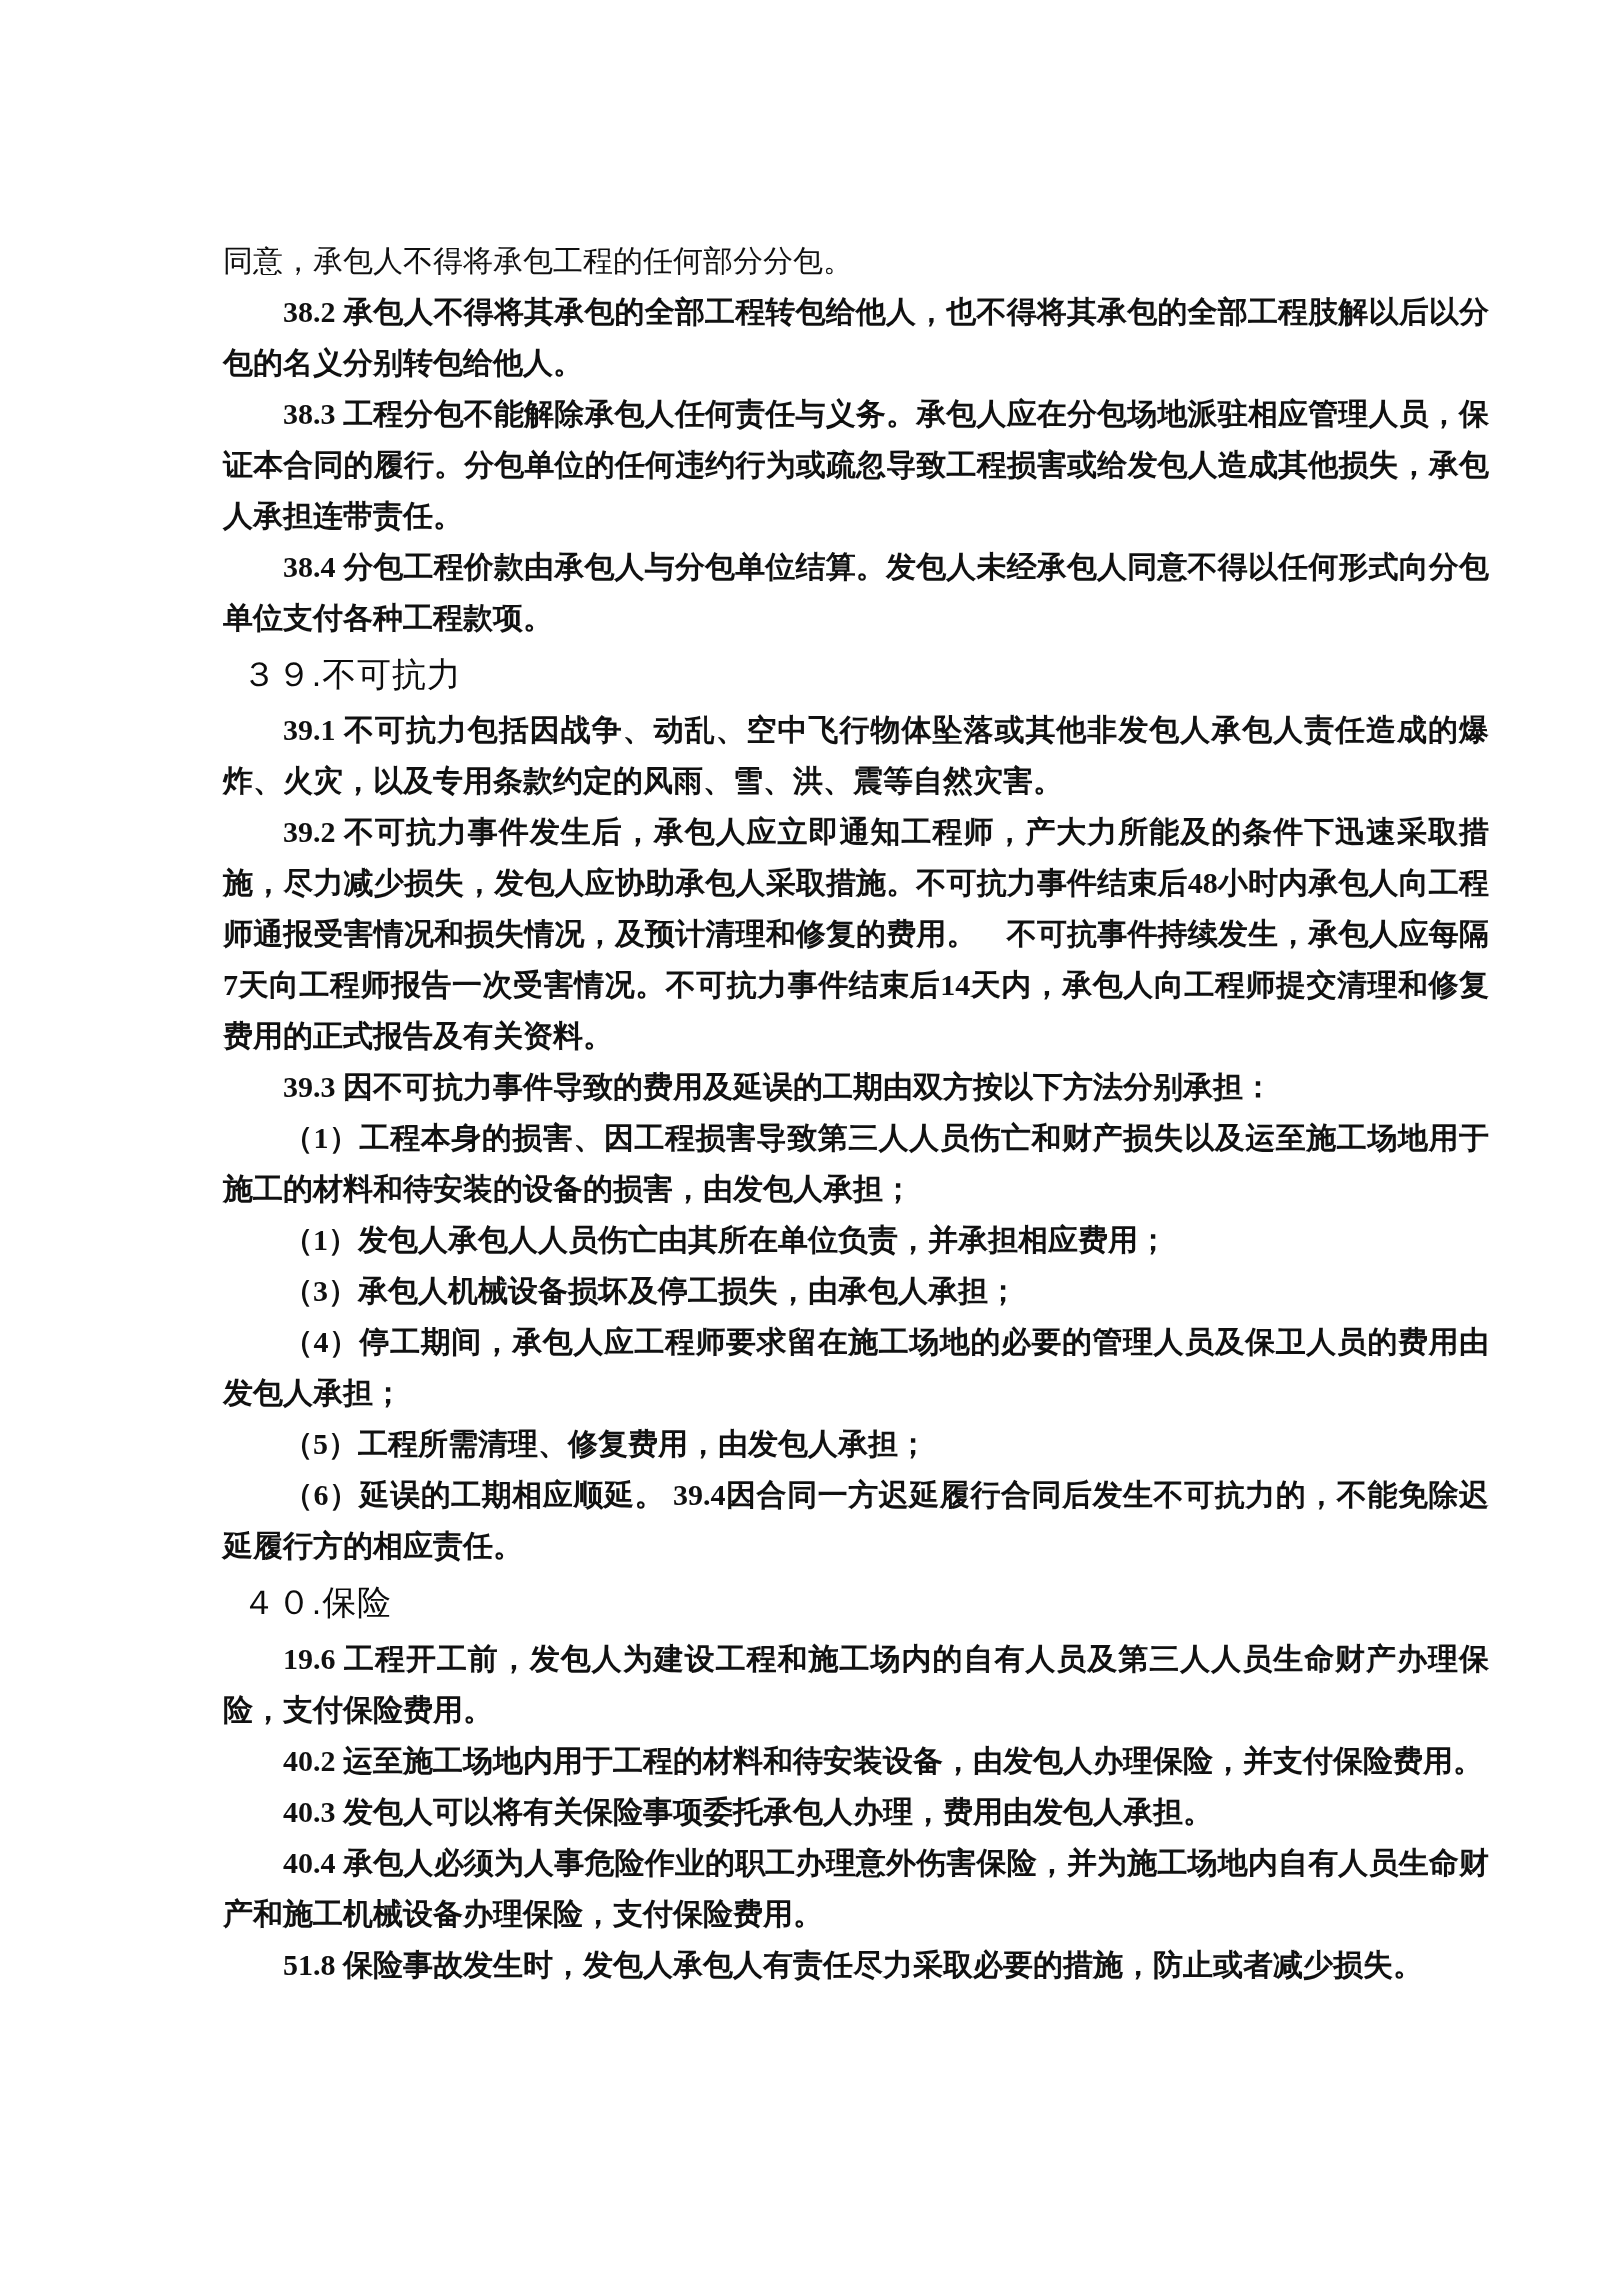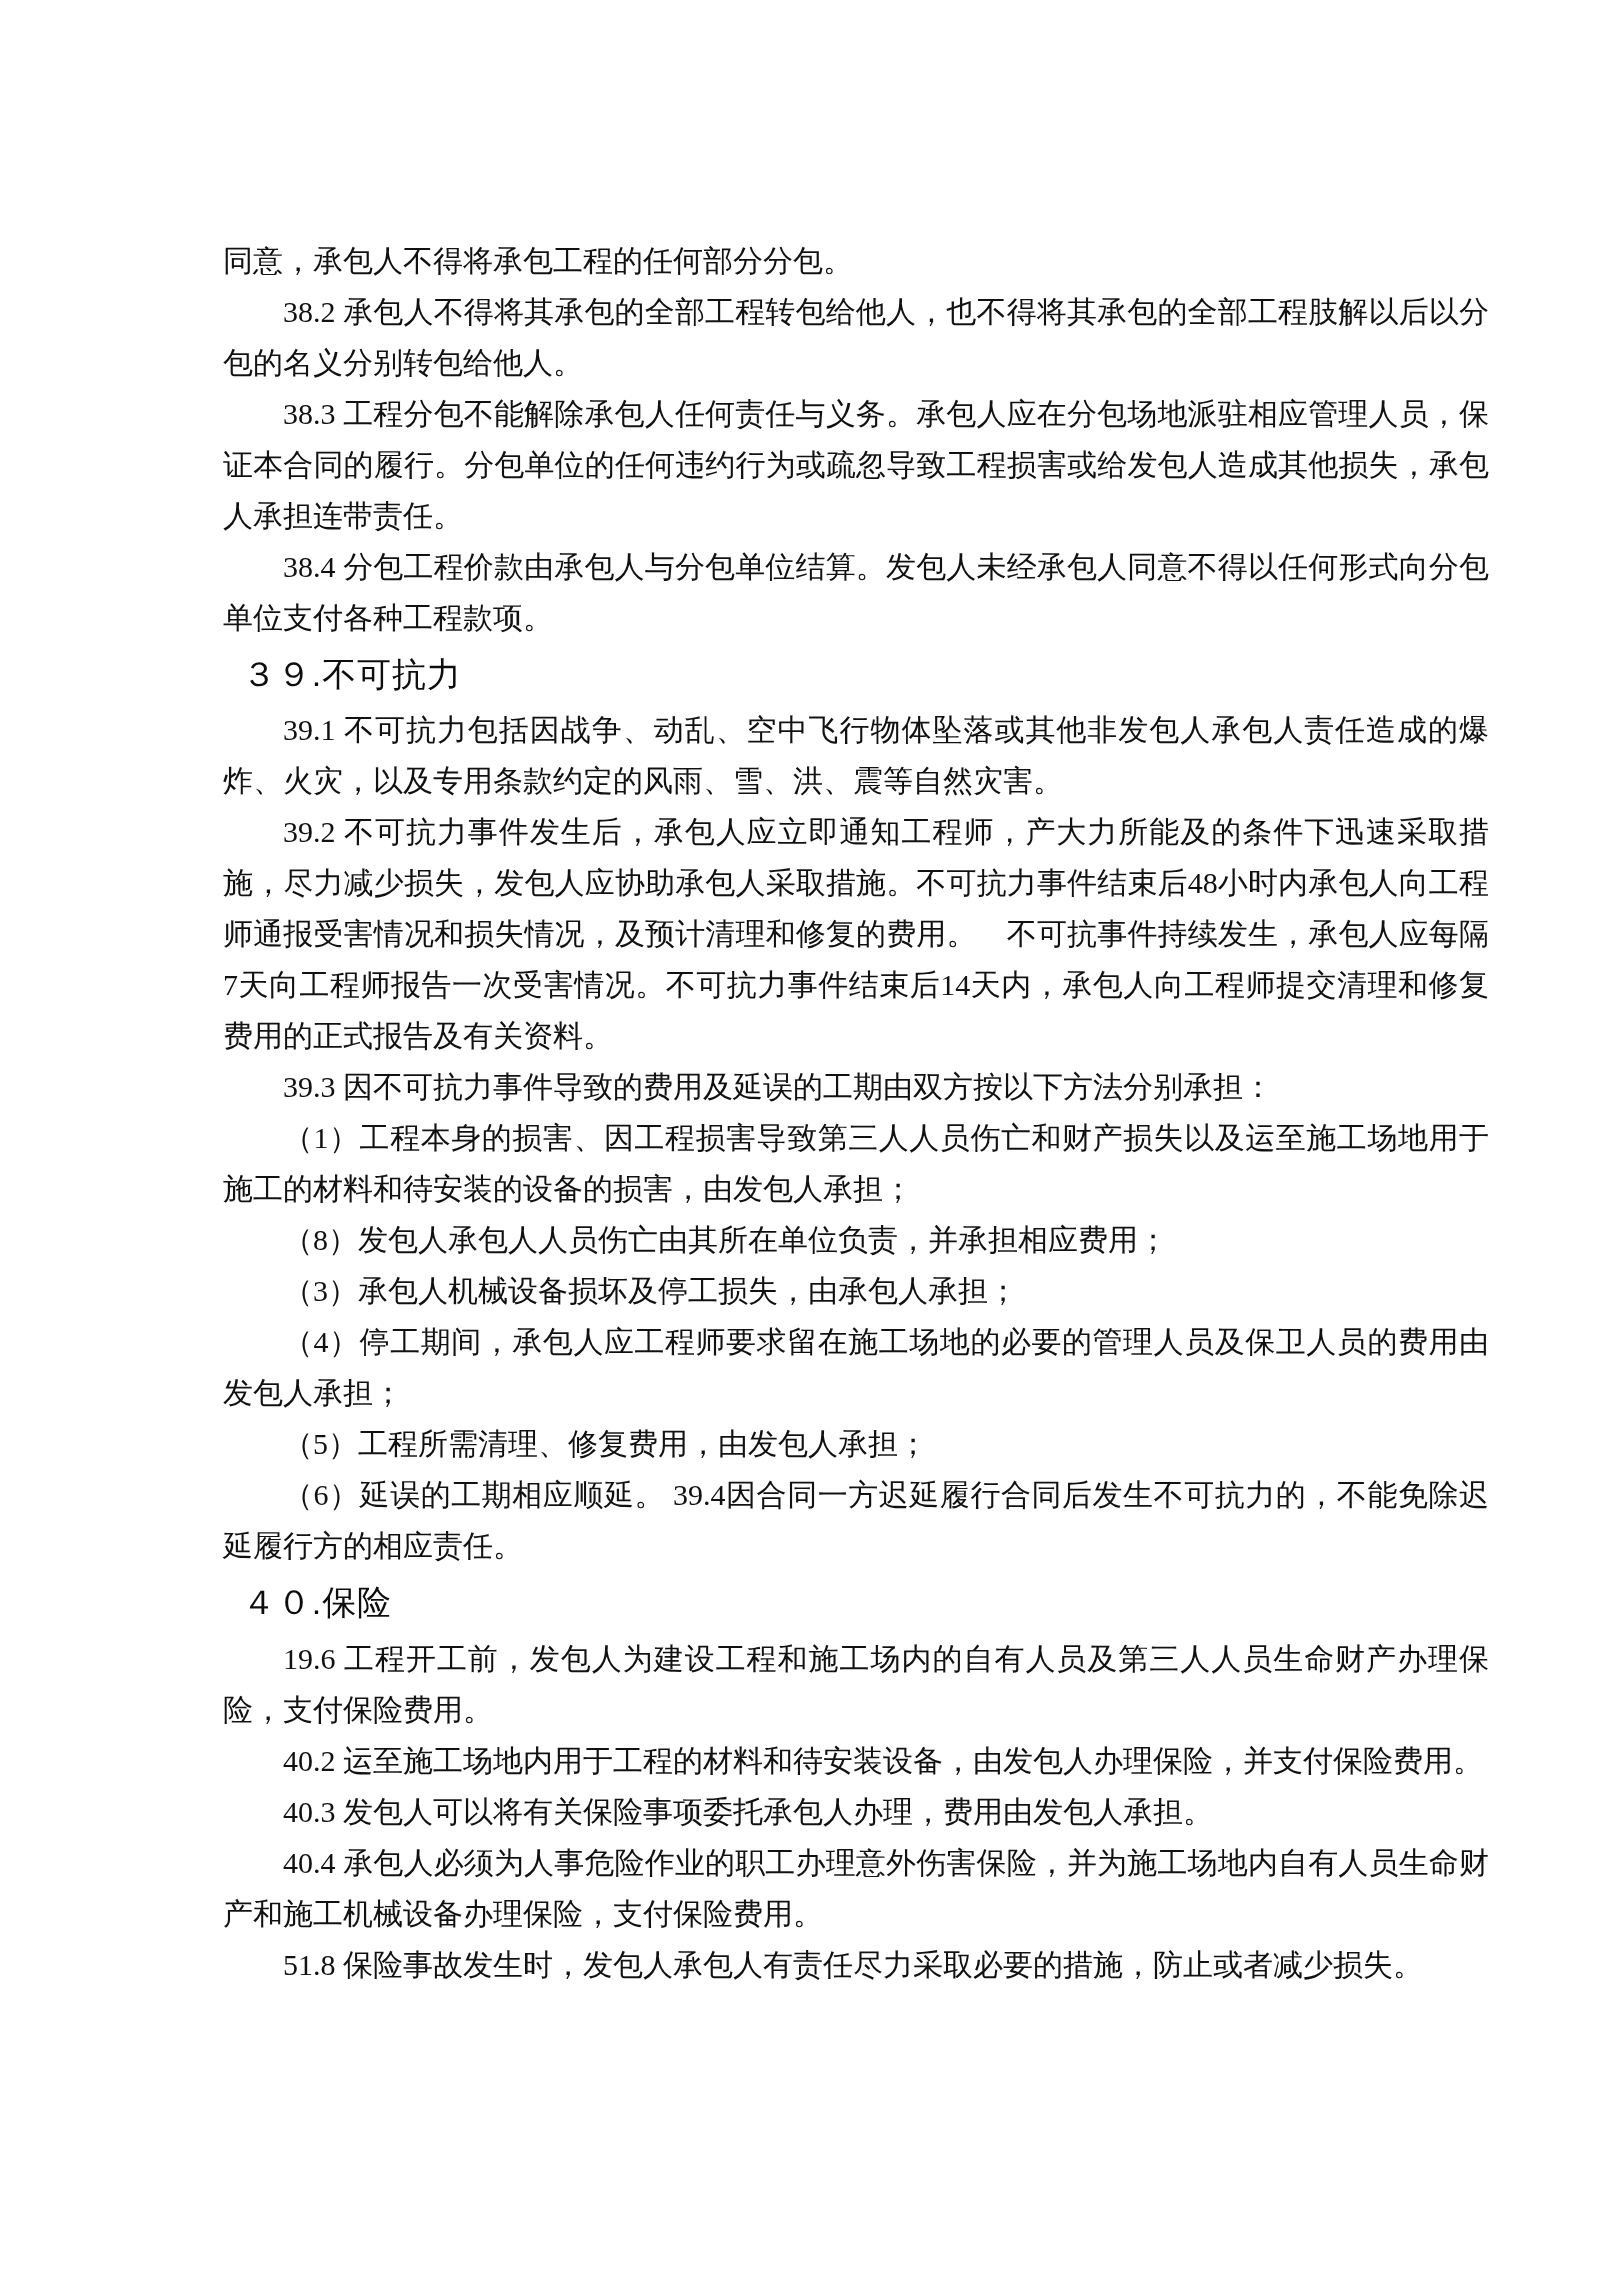--- a/index.html
+++ b/index.html
@@ -27,20 +27,21 @@
     margin: 0;
     font-size: 30px;
     line-height: 51px;
     text-align: justify;
     text-align-last: left;
     word-break: break-all;
     color: #111111;
   }
   .para.indent {
     text-indent: 60px;
+    font-weight: bold;
   }
   .heading {
     margin: 2.7px 0 2.7px 0;
     padding-left: 19px;
     font-family: "Liberation Sans", "DejaVu Sans", sans-serif;
     font-weight: normal;
     font-size: 34px;
     line-height: 56px;
     letter-spacing: 0.9px;
     color: #0d0d0d;
@@ -64,21 +65,21 @@
   <div class="doc-body">
       <div class="para">同意，承包人不得将承包工程的任何部分分包。</div>
       <div class="para indent">38.2 承包人不得将其承包的全部工程转包给他人，也不得将其承包的全部工程肢解以后以分包的名义分别转包给他人。</div>
       <div class="para indent">38.3 工程分包不能解除承包人任何责任与义务。承包人应在分包场地派驻相应管理人员，保证本合同的履行。分包单位的任何违约行为或疏忽导致工程损害或给发包人造成其他损失，承包人承担连带责任。</div>
       <div class="para indent">38.4 分包工程价款由承包人与分包单位结算。发包人未经承包人同意不得以任何形式向分包单位支付各种工程款项。</div>
       <div class="heading">３９.不可抗力</div>
       <div class="para indent">39.1 不可抗力包括因战争、动乱、空中飞行物体坠落或其他非发包人承包人责任造成的爆炸、火灾，以及专用条款约定的风雨、雪、洪、震等自然灾害。</div>
       <div class="para indent">39.2 不可抗力事件发生后，承包人应立即通知工程师，产大力所能及的条件下迅速采取措施，尽力减少损失，发包人应协助承包人采取措施。不可抗力事件结束后48小时内承包人向工程师通报受害情况和损失情况，及预计清理和修复的费用。　不可抗事件持续发生，承包人应每隔7天向工程师报告一次受害情况。不可抗力事件结束后14天内，承包人向工程师提交清理和修复费用的正式报告及有关资料。</div>
       <div class="para indent">39.3 因不可抗力事件导致的费用及延误的工期由双方按以下方法分别承担：</div>
       <div class="para indent">（1）工程本身的损害、因工程损害导致第三人人员伤亡和财产损失以及运至施工场地用于施工的材料和待安装的设备的损害，由发包人承担；</div>
-      <div class="para indent">（8）发包人承包人人员伤亡由其所在单位负责，并承担相应费用；</div>
+      <div class="para indent">（1）发包人承包人人员伤亡由其所在单位负责，并承担相应费用；</div>
       <div class="para indent">（3）承包人机械设备损坏及停工损失，由承包人承担；</div>
       <div class="para indent">（4）停工期间，承包人应工程师要求留在施工场地的必要的管理人员及保卫人员的费用由发包人承担；</div>
       <div class="para indent">（5）工程所需清理、修复费用，由发包人承担；</div>
       <div class="para indent">（6）延误的工期相应顺延。 39.4因合同一方迟延履行合同后发生不可抗力的，不能免除迟延履行方的相应责任。</div>
       <div class="heading">４０.保险</div>
       <div class="para indent">19.6 工程开工前，发包人为建设工程和施工场内的自有人员及第三人人员生命财产办理保险，支付保险费用。</div>
       <div class="para indent">40.2 运至施工场地内用于工程的材料和待安装设备，由发包人办理保险，并支付保险费用。</div>
       <div class="para indent">40.3 发包人可以将有关保险事项委托承包人办理，费用由发包人承担。</div>
       <div class="para indent">40.4 承包人必须为人事危险作业的职工办理意外伤害保险，并为施工场地内自有人员生命财产和施工机械设备办理保险，支付保险费用。</div>
       <div class="para indent">51.8 保险事故发生时，发包人承包人有责任尽力采取必要的措施，防止或者减少损失。</div>

